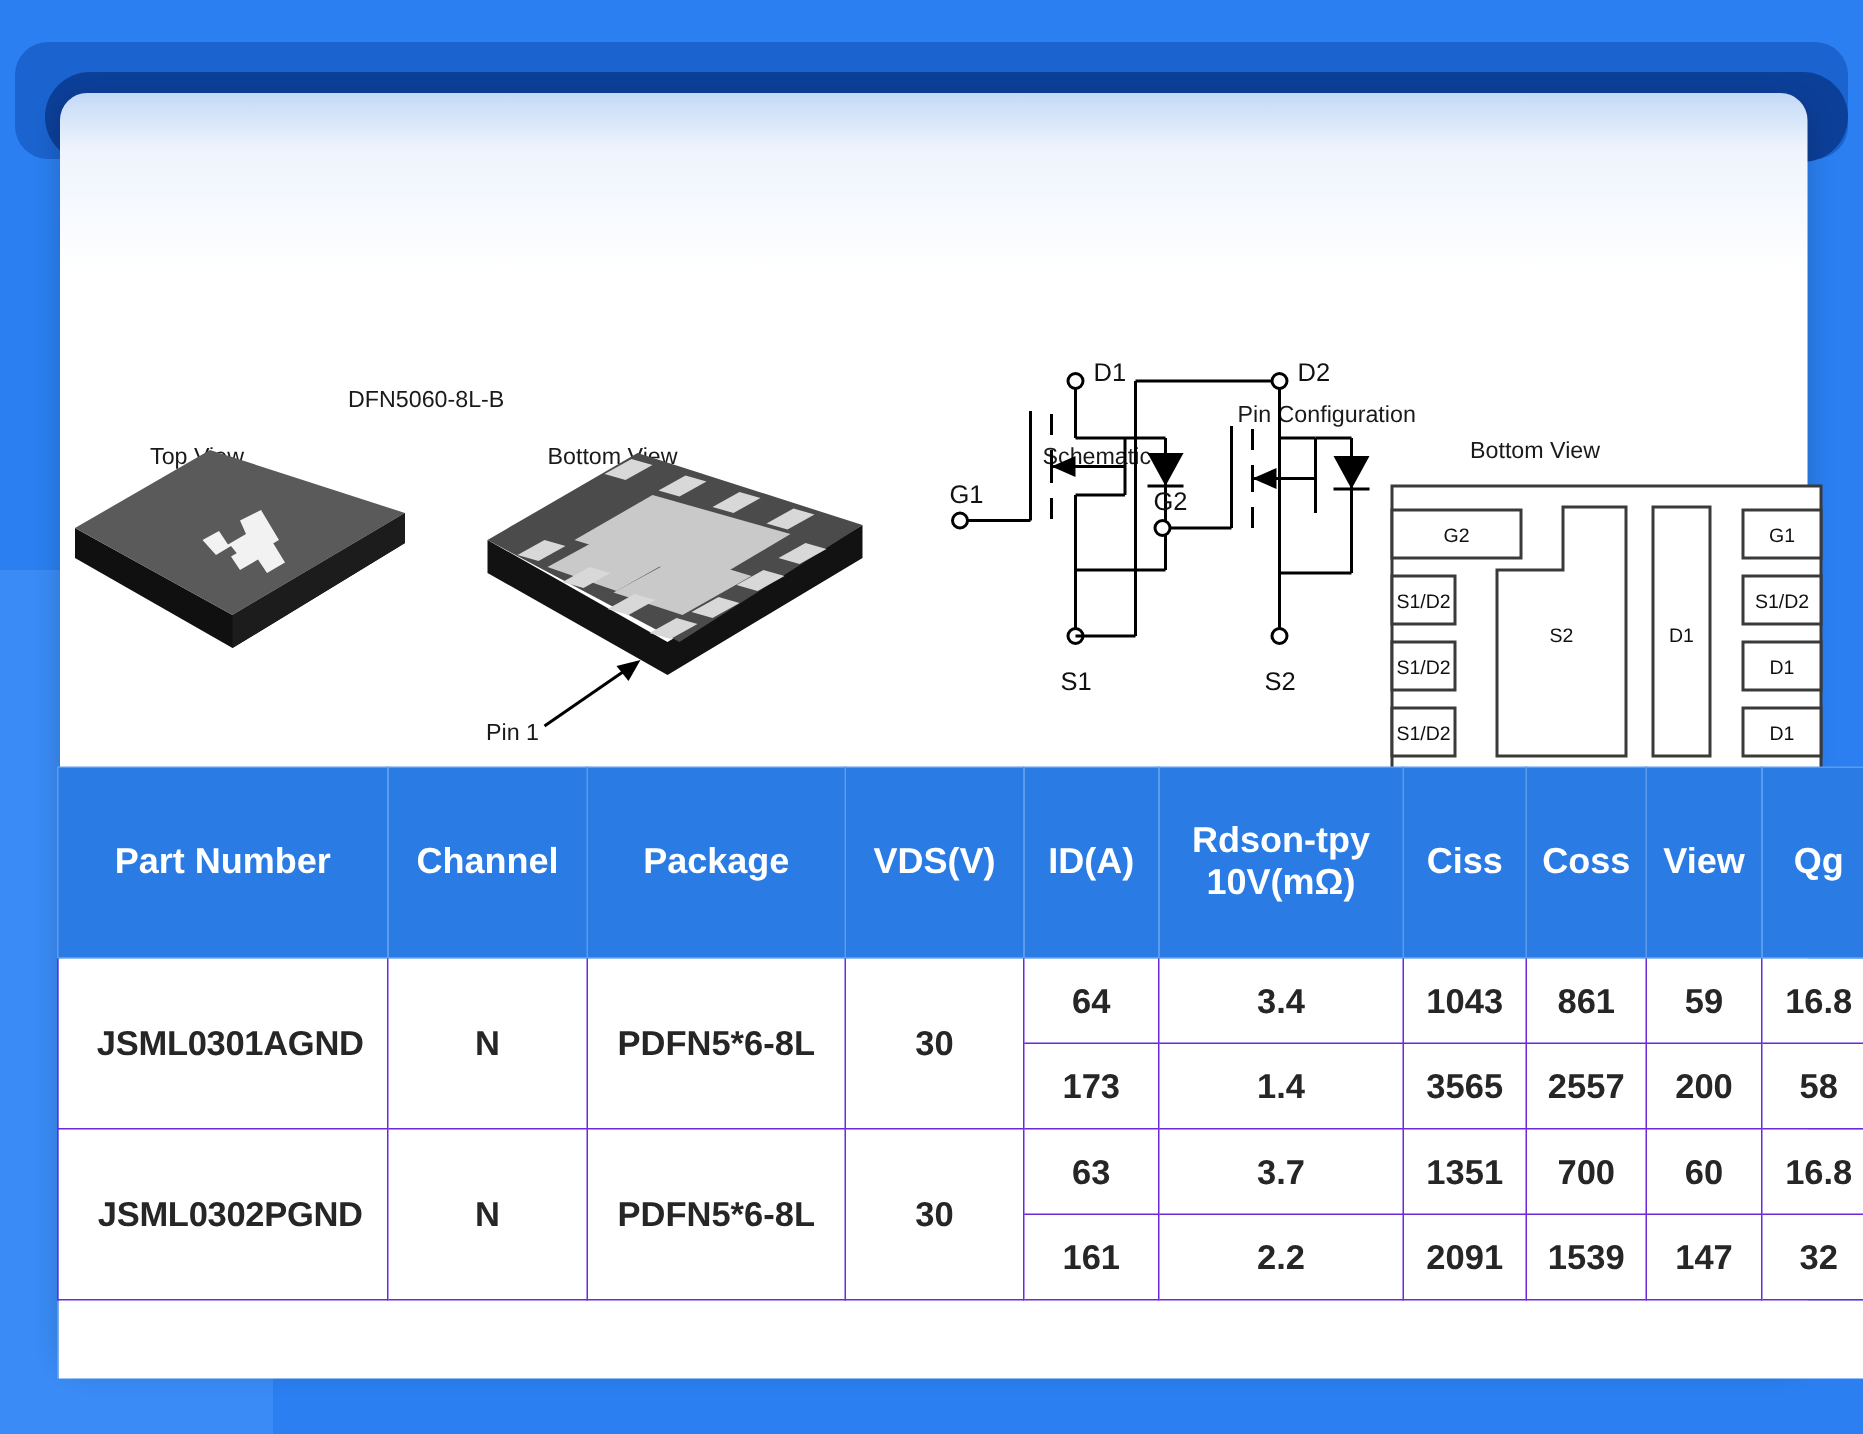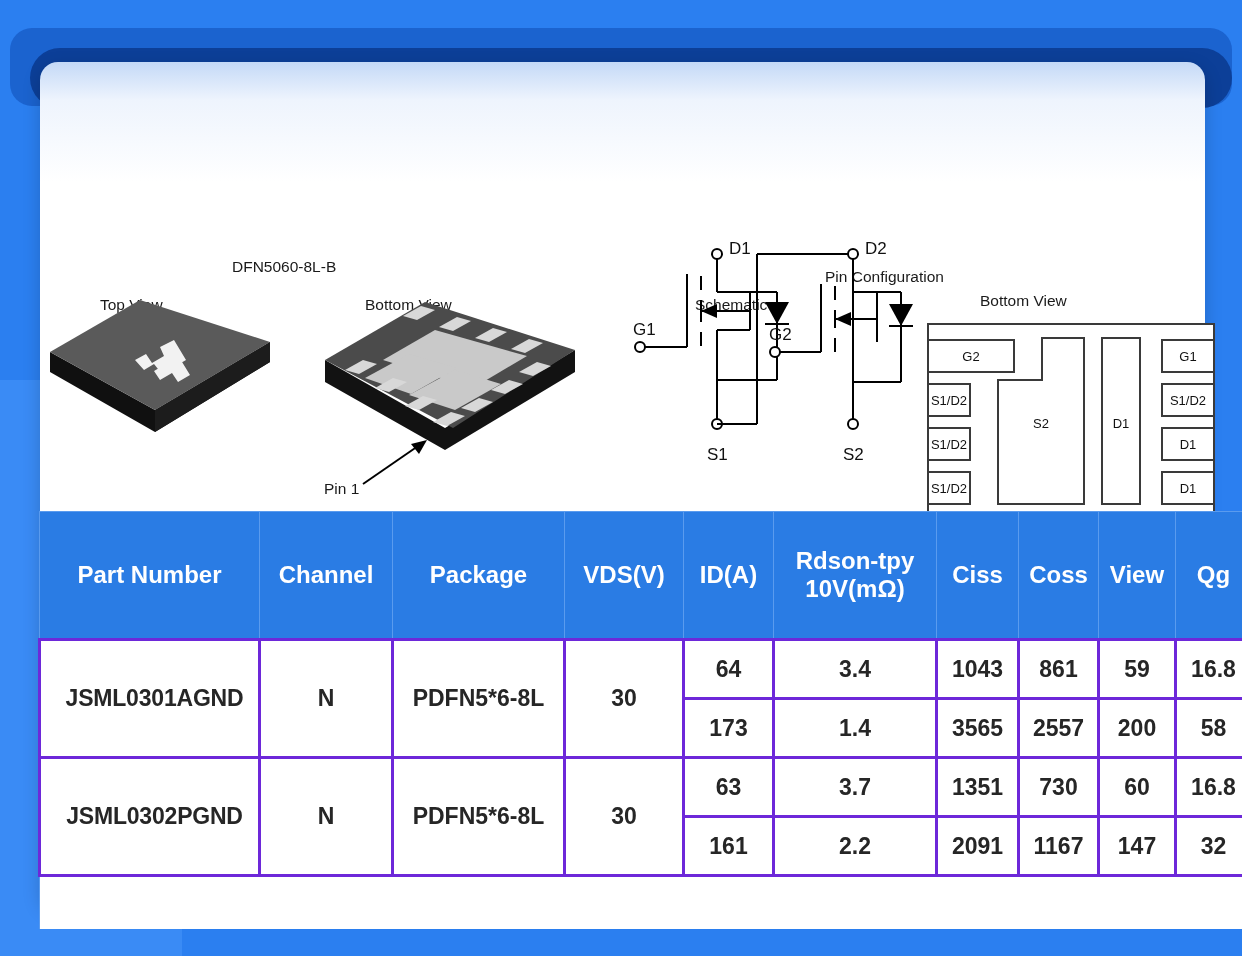--- a/index.html
+++ b/index.html
@@ -49,21 +49,21 @@
     table-layout:fixed;
     font-family:"Liberation Sans","DejaVu Sans",sans-serif;
   }
   table.spec th{
     background:#2a7ce4;color:#fff;font-weight:bold;font-size:24px;
     border:1px solid #5a9bee;
     height:126px;vertical-align:middle;text-align:center;
     padding:0 2px;line-height:1.18;
   }
   table.spec td{
-    border:3px solid #6d28d9;color:#262626;font-size:23px;font-weight:bold;
+    border:1px solid #6d28d9;color:#262626;font-size:23px;font-weight:bold;
     text-align:center;vertical-align:middle;height:54px;background:#fff;
   }
   td.part{font-size:23.5px;letter-spacing:-.2px;padding-left:11px;}
   tr.filler td{height:50px;border-left:1px solid #5a9bee;border-right:1px solid #5a9bee;border-bottom:none;}
 </style>
 </head>
 <body>
 
 <div class="bg-base"></div>
 <div class="bg-left-strip"></div>
@@ -272,29 +272,29 @@
     </tr>
 
     <tr>
       <td class="part" rowspan="2">JSML0302PGND</td>
       <td rowspan="2">N</td>
       <td rowspan="2">PDFN5*6-8L</td>
       <td rowspan="2">30</td>
       <td>63</td>
       <td>3.7</td>
       <td>1351</td>
-      <td>730</td>
+      <td>700</td>
       <td>60</td>
       <td>16.8</td>
     </tr>
     <tr>
       <td>161</td>
       <td>2.2</td>
       <td>2091</td>
-      <td>1167</td>
+      <td>1539</td>
       <td>147</td>
       <td>32</td>
     </tr>
     <tr class="filler">
       <td colspan="10"></td>
     </tr>
   </tbody>
 </table>
 
 </body></html>

